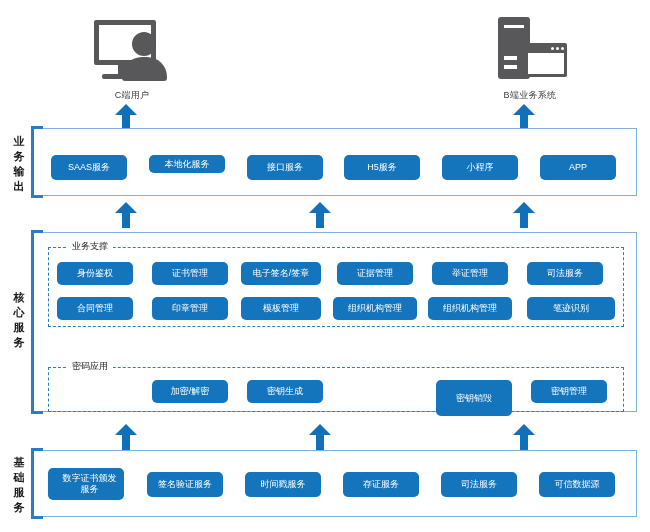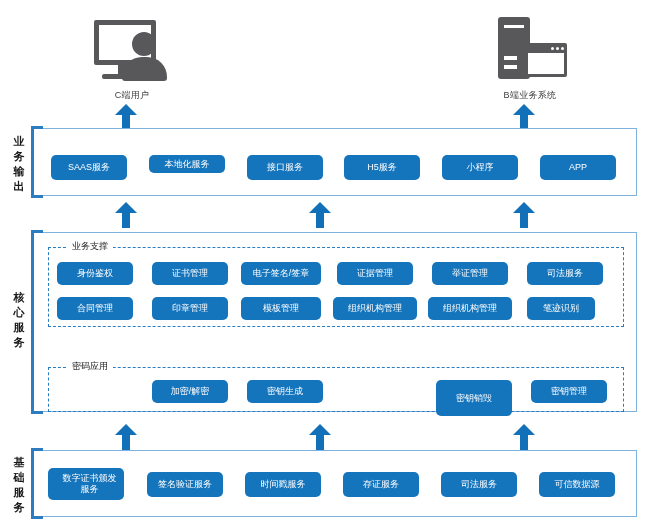--- a/index.html
+++ b/index.html
@@ -228,21 +228,21 @@
   <div class="chip" style="left:241px; top:262px; width:80px; height:23px;">电子签名/签章</div>
   <div class="chip" style="left:337px; top:262px; width:76px; height:23px;">证据管理</div>
   <div class="chip" style="left:432px; top:262px; width:76px; height:23px;">举证管理</div>
   <div class="chip" style="left:527px; top:262px; width:76px; height:23px;">司法服务</div>
 
   <div class="chip" style="left:57px;  top:297px; width:76px; height:23px;">合同管理</div>
   <div class="chip" style="left:152px; top:297px; width:76px; height:23px;">印章管理</div>
   <div class="chip" style="left:241px; top:297px; width:80px; height:23px;">模板管理</div>
   <div class="chip" style="left:333px; top:297px; width:84px; height:23px;">组织机构管理</div>
   <div class="chip" style="left:428px; top:297px; width:84px; height:23px;">组织机构管理</div>
-  <div class="chip" style="left:527px; top:297px; width:68px; height:23px;">笔迹识别</div>
+  <div class="chip" style="left:527px; top:297px; width:88px; height:23px;">笔迹识别</div>
 
   <div class="group" style="left:48px; top:367px; width:576px; height:45px;">
     <div class="group-title">密码应用</div>
   </div>
   <div class="chip" style="left:152px; top:380px; width:76px; height:23px;">加密/解密</div>
   <div class="chip" style="left:247px; top:380px; width:76px; height:23px;">密钥生成</div>
   <div class="chip" style="left:436px; top:380px; width:76px; height:36px;">密钥销毁</div>
   <div class="chip" style="left:531px; top:380px; width:76px; height:23px;">密钥管理</div>
 
   <div class="layer" style="left:33px; top:450px; width:604px; height:67px;"></div>

